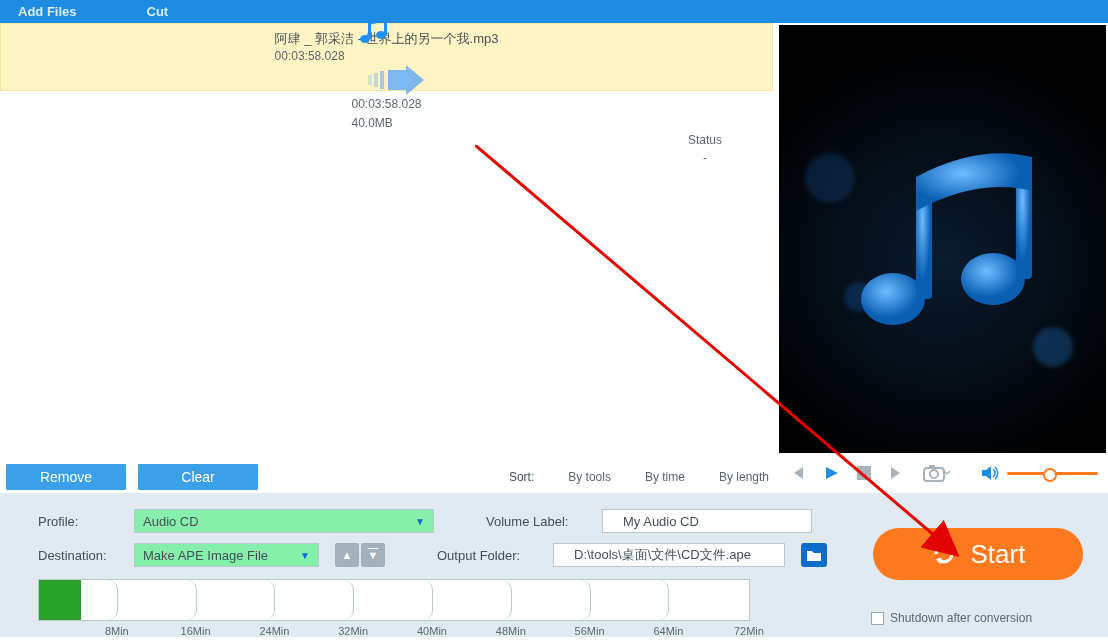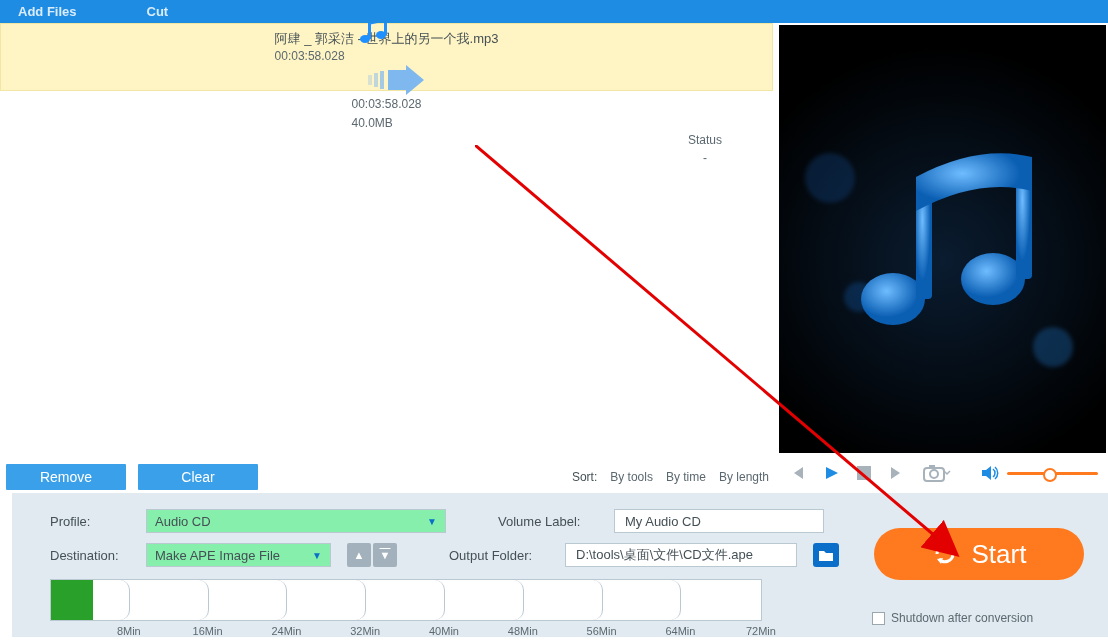--- a/index.html
+++ b/index.html
@@ -34,47 +34,47 @@
   .meta{display:flex;flex-direction:column;font-size:12px;color:var(--txt);line-height:1.4;}
   .meta .name{color:var(--txt-dark);font-size:13px;}
   .arrow{margin:0 30px 0 50px;}
   .arrow svg{display:block;}
   .out{display:flex;flex-direction:column;font-size:12px;color:var(--txt);line-height:1.6;}
   .status{margin-left:auto;margin-right:40px;display:flex;flex-direction:column;align-items:center;font-size:12px;color:var(--txt);gap:4px;}
 
   
   .leftbar{height:32px;display:flex;align-items:center;padding:0 4px 0 6px;gap:12px;}
   .btn{background:var(--lightblue);color:#fff;border:none;height:26px;width:120px;border-radius:1px;font-size:14px;cursor:pointer;}
-  .sort{margin-left:auto;display:flex;align-items:center;gap:13px;font-size:12px;color:var(--txt);}
+  .sort{margin-left:auto;display:flex;align-items:center;gap:34px;font-size:12px;color:var(--txt);}
   .sort span.lbl{color:var(--txt-dark);}
 
   
   .preview{flex:1;background:radial-gradient(circle at 50% 55%,#0a1c30 0%, #000 75%);position:relative;margin:2px 2px 0 6px;}
   .preview svg{position:absolute;top:50%;left:50%;transform:translate(-50%,-50%);}
   .bokeh{position:absolute;border-radius:50%;filter:blur(2px);opacity:0.25;}
   .b1{width:50px;height:50px;background:#1a5fb4;top:30%;left:8%;}
   .b2{width:40px;height:40px;background:#2a97ff;bottom:20%;right:10%;}
   .b3{width:30px;height:30px;background:#1872d6;top:60%;left:20%;}
   .playbar{height:40px;display:flex;align-items:center;justify-content:flex-start;gap:18px;padding:0 10px 0 16px;color:#a7b2ba;}
   .playbar .ico{cursor:pointer;display:flex;align-items:center;}
   .slider{flex:1;display:flex;align-items:center;gap:8px;margin-left:12px;}
   .track{flex:1;height:3px;background:var(--orange);border-radius:2px;position:relative;}
   .track::after{content:"";position:absolute;top:-4px;left:40%;width:10px;height:10px;border-radius:50%;background:#fff;border:2px solid var(--orange);}
 
   
-  .bottom{height:144px;background:var(--panel2);display:flex;position:relative;margin-left:12px;}
+  .bottom{height:144px;background:var(--panel2);display:flex;position:relative;}
   .bleft{flex:1;padding:16px 20px 0 38px;}
   .frow{display:flex;align-items:center;gap:16px;margin-bottom:10px;font-size:13px;color:var(--txt-dark);}
   .flabel{width:80px;}
   .select{width:185px;height:24px;border:1px solid var(--border);background:#86efac;display:flex;align-items:center;padding:0 8px;color:var(--txt-dark);font-size:13px;justify-content:space-between;cursor:pointer;}
   .select .tri{color:var(--darkblue);font-size:10px;}
   .updown{display:flex;gap:2px;}
   .sq{width:24px;height:24px;background:#a2b1bc;border-radius:2px;display:flex;align-items:center;justify-content:center;color:#fff;cursor:pointer;font-size:11px;}
   .flabel2{margin-left:36px;width:100px;}
-  .input{height:24px;border:1px solid var(--border);background:#fff;padding:0 10px;font-size:13px;color:var(--txt-dark);display:flex;align-items:center;}
+  .input{height:24px;border:1px solid var(--border);background:#fff;padding:0 20px;font-size:13px;color:var(--txt-dark);display:flex;align-items:center;}
   .w210{width:210px;}
   .w230{width:232px;}
   .folderbtn{width:26px;height:24px;background:var(--darkblue);border-radius:3px;display:flex;align-items:center;justify-content:center;cursor:pointer;}
 
   
   .ruler{margin-top:12px;width:712px;height:42px;position:relative;border:1px solid var(--border);background:#fff;display:flex;}
   .seg{border-right:1px solid var(--border);height:100%;position:relative;border-radius:10px;}
   .seg .tick{position:absolute;bottom:-17px;left:100%;transform:translateX(-50%);font-size:11px;color:var(--txt);}
   .fill{position:absolute;left:0;top:0;bottom:0;width:42px;background:#28a029;}
 

